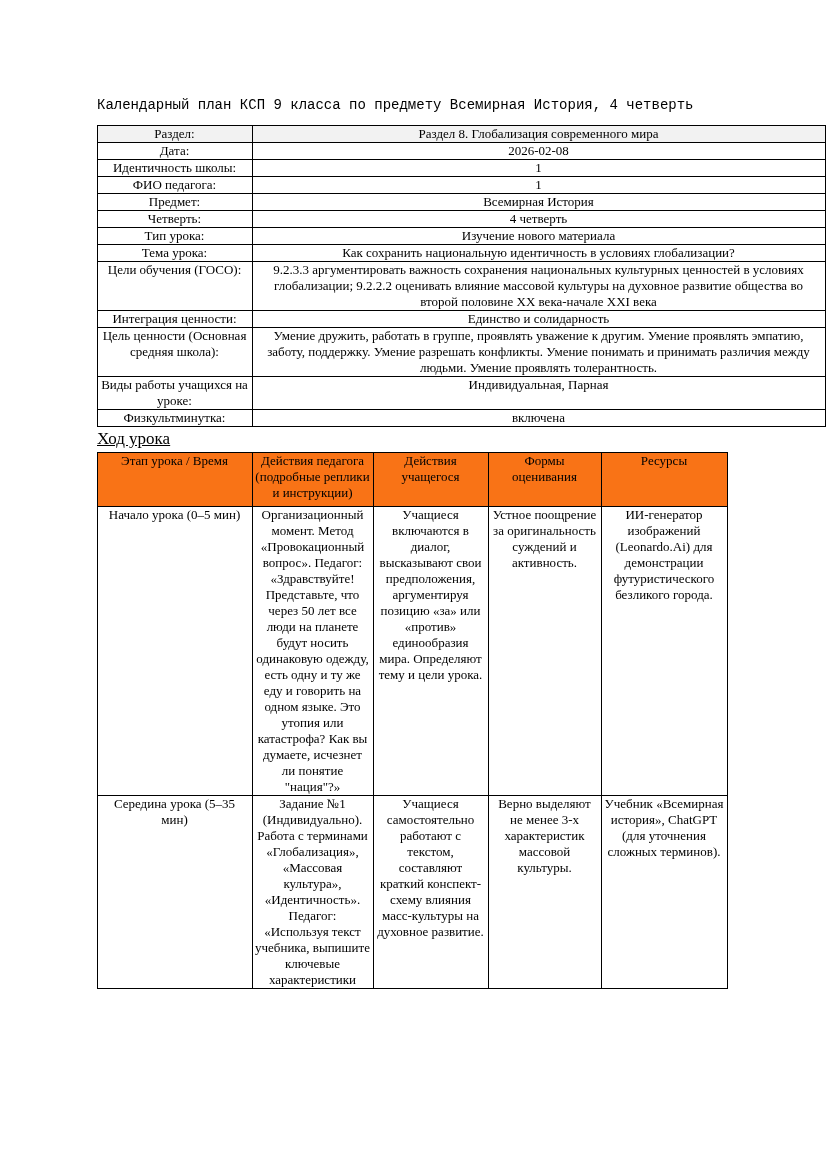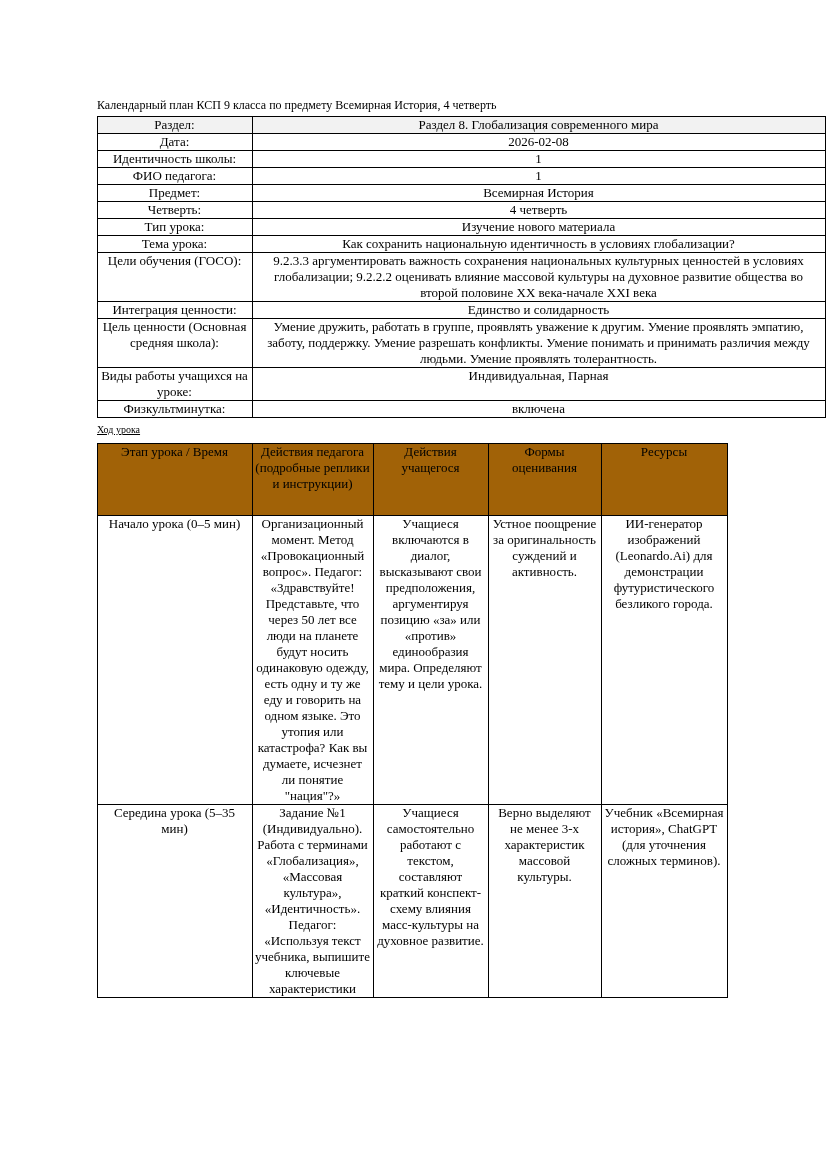--- a/index.html
+++ b/index.html
@@ -10,52 +10,53 @@
     font-family: "Liberation Serif", "DejaVu Serif", serif;
     color: #000000;
     overflow: hidden;
   }
   .page {
     padding: 97px 0 0 97px;
     width: 827px;
     height: 1170px;
   }
   .doc-title {
-    font-size: 12px;
+    font-size: 14px;
     line-height: 17px;
-    margin-bottom: 2px;
+    margin-bottom: 11px;
     font-weight: normal;
+    font-family: Liberation Mono, monospace;
   }
   table {
     border-collapse: collapse;
     width: 630px;
     table-layout: fixed;
   }
   td {
     border: 1px solid #000000;
     font-size: 13px;
     line-height: 16px;
     vertical-align: top;
     text-align: center;
     padding: 0 3px 0 2px;
     word-wrap: break-word;
   }
   .info-table .label-cell { width: 155px; }
   .info-table .value-cell { width: 573px; }
   .row-shaded td { background: #f2f2f2; }
   .section-heading {
-    font-size: 10px;
+    font-size: 17px;
     line-height: 16px;
     margin: 4px 0 5px 0;
     font-weight: normal;
     text-decoration: underline;
   }
   .lesson-table .header-row td {
-    background: #a16207;
-    height: 72px;
+    background: #f97316;
+    height: 54px;
   }
   .col-stage    { width: 155px; }
   .col-teacher  { width: 121px; }
   .col-student  { width: 115px; }
   .col-assess   { width: 113px; }
   .col-resource { width: 126px; }
 </style>
 </head>
 <body>
 

